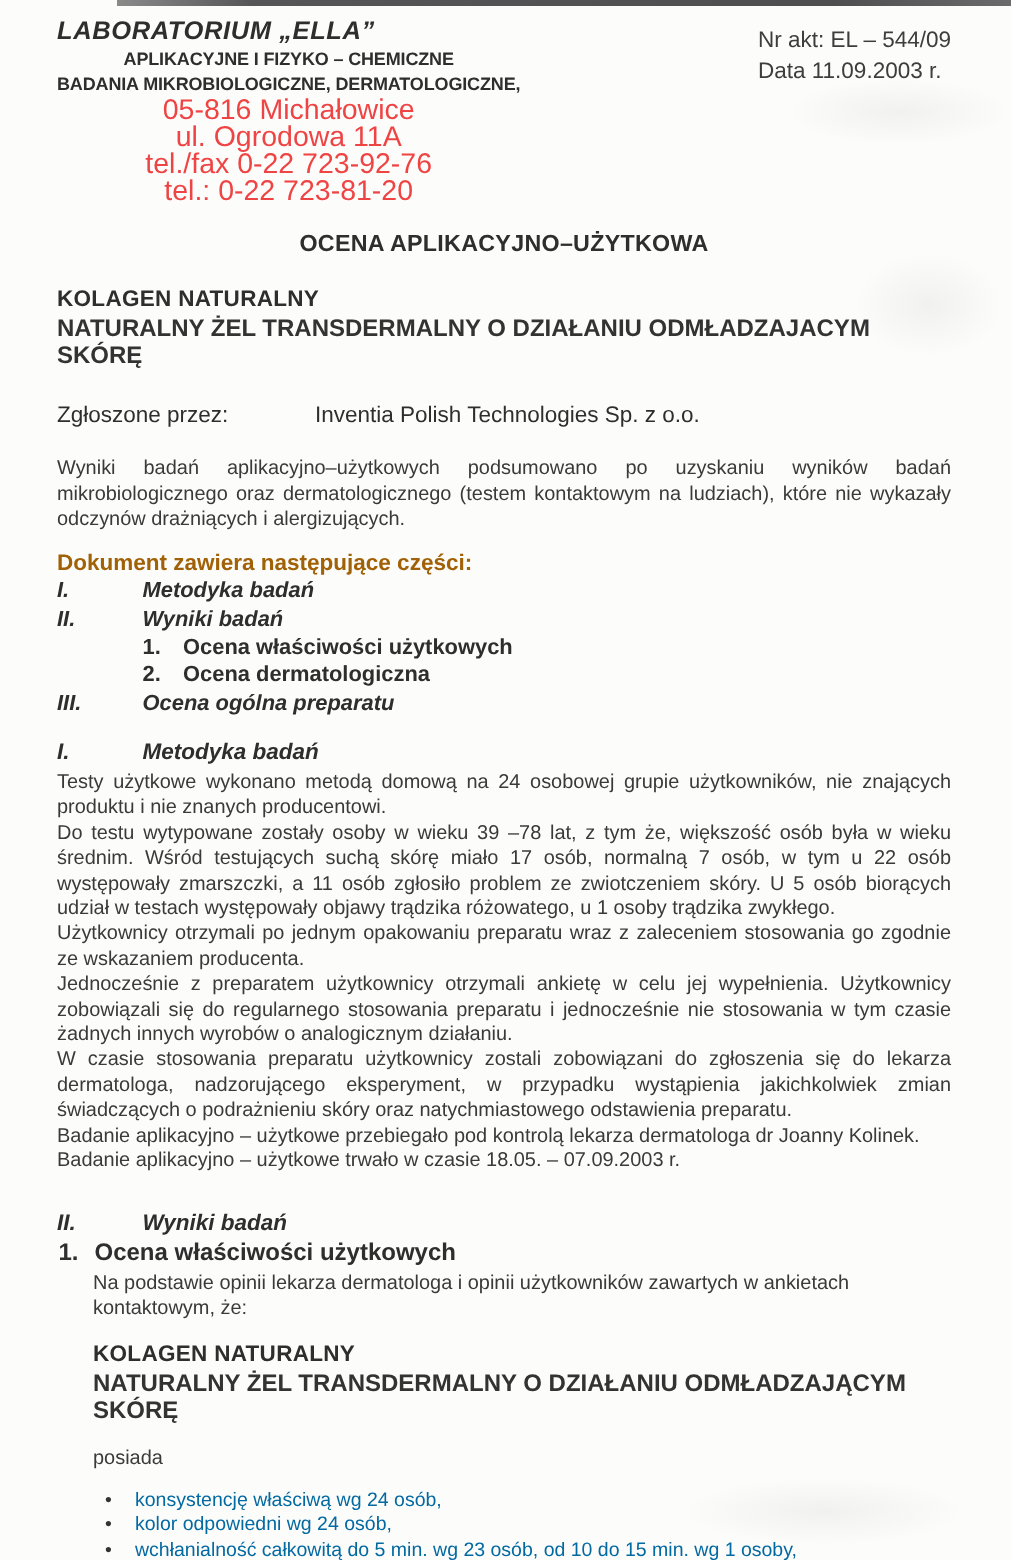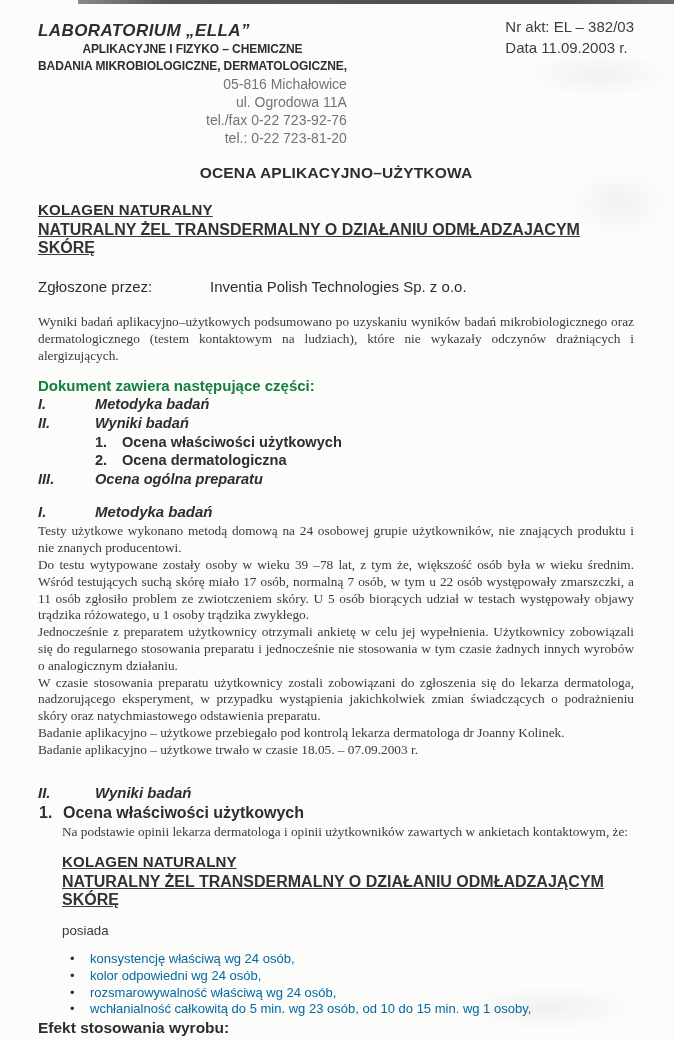--- a/index.html
+++ b/index.html
@@ -18,41 +18,41 @@
                   background: linear-gradient(to right, #8a8a8a, #565656 15%, #4e4e4e 80%, #6a6a6a); }
   .smudge { position: absolute; pointer-events: none;
             background: radial-gradient(ellipse at center, rgba(60,60,60,0.06), rgba(60,60,60,0) 70%); }
   .smudge.s1 { top: 52px; right: 0; width: 150px; height: 45px; }
   .smudge.s2 { top: 168px; right: 5px; width: 100px; height: 70px; }
   .smudge.s3 { top: 985px; right: 30px; width: 190px; height: 45px; }
 
   
   .hdr { display: flex; justify-content: space-between; align-items: flex-start; }
   .hdr-left { width: fit-content; }
-  .lab-name { font-size: 17px; font-weight: 700; font-style: italic; color: #2e2e2e; letter-spacing: .4px; margin-top: 10px; }
+  .lab-name { font-size: 17px; font-weight: 700; font-style: italic; color: #2e2e2e; letter-spacing: .4px; }
   .lab-sub { font-size: 12px; font-weight: 700; color: #2e2e2e; margin-top: 3px; letter-spacing: -0.1px; }
   .lab-sub2 { text-align: center; margin-top: 1px; }
-  .lab-addr { text-align: right; font-size: 14px; line-height: 18px; margin-top: 2px; color: #737373; }
+  .lab-addr { text-align: center; font-size: 19px; line-height: 18px; margin-top: 2px; color: #ef4444; }
   .hdr-right { font-size: 15px; line-height: 21px; padding-top: 5px; color: #3d3d3d; }
 
   .doc-title { text-align: center; margin-top: 17px; font-size: 15.5px; font-weight: 700; color: #2e2e2e; letter-spacing: .2px; }
 
-  .product { margin-top: 19px; text-decoration: underline; }
+  .product { margin-top: 19px; }
   .product-name { font-size: 15px; font-weight: 700; color: #2e2e2e; letter-spacing: .2px; }
   .product-sub { font-size: 16px; font-weight: 700; color: #333; margin-top: 3px; letter-spacing: 0; }
 
   .submitted { margin-top: 21px; display: flex; font-size: 15px; font-weight: 400; color: #2e2e2e; }
   .submitted-label { width: 172px; flex: 0 0 172px; }
 
-  .body-text { font-size: 13.3px; line-height: 16.8px; text-align: justify; color: #3a3a3a; font-family: Liberation Serif, serif; }
+  .body-text { font-size: 13.3px; line-height: 16.8px; text-align: justify; color: #3a3a3a; }
 
   .intro { margin-top: 19px; }
 
   .toc { margin-top: 12px; }
-  .toc-heading { font-size: 15px; font-weight: 700; color: #15803d; line-height: 19px; }
+  .toc-heading { font-size: 15px; font-weight: 700; color: #a16207; line-height: 19px; }
   .toc-row { display: flex; line-height: 18.6px; font-weight: 700; color: #2e2e2e; }
   .toc-row.main { font-style: italic; font-size: 14.6px; }
   .toc-row.main .toc-num { width: 57px; flex: 0 0 57px; }
   .toc-row.sub { font-size: 14.6px; padding-left: 57px; }
   .toc-row.sub .toc-num { width: 27px; flex: 0 0 27px; }
 
   .sec-heading { display: flex; font-size: 15px; font-weight: 700; font-style: italic; color: #2e2e2e; }
   .sec-heading .sec-num { width: 57px; flex: 0 0 57px; }
   .sec1 { margin-top: 15px; }
   .sec1-paras { margin-top: 3px; }
@@ -87,21 +87,21 @@
       <div class="lab-sub lab-sub2">APLIKACYJNE I FIZYKO – CHEMICZNE</div>
       <div class="lab-sub">BADANIA MIKROBIOLOGICZNE, DERMATOLOGICZNE,</div>
       <div class="lab-addr">
         <div>05-816 Michałowice</div>
         <div>ul. Ogrodowa 11A</div>
         <div>tel./fax 0-22 723-92-76</div>
         <div>tel.: 0-22 723-81-20</div>
       </div>
     </div>
     <div class="hdr-right">
-      <div>Nr akt: EL – 382/03</div>
+      <div>Nr akt: EL – 544/09</div>
       <div>Data 11.09.2003 r.</div>
     </div>
   </div>
 
   <div class="doc-title">OCENA APLIKACYJNO–UŻYTKOWA</div>
 
   <div class="product">
     <div class="product-name">KOLAGEN NATURALNY</div>
     <div class="product-sub">NATURALNY ŻEL TRANSDERMALNY O DZIAŁANIU ODMŁADZAJACYM SKÓRĘ</div>
   </div>
@@ -138,20 +138,21 @@
   </div>
 
   <div class="sec1">
     <div class="sec-heading">
       <span class="sec-num">I.</span>
       <span>Metodyka badań</span>
     </div>
     <div class="sec1-paras">
       <p class="body-text">Testy użytkowe wykonano metodą domową na 24 osobowej grupie użytkowników, nie znających produktu i nie znanych producentowi.</p>
       <p class="body-text">Do testu wytypowane zostały osoby w wieku 39 –78 lat, z tym że, większość osób była w wieku średnim. Wśród testujących suchą skórę miało 17 osób, normalną 7 osób, w tym u 22 osób występowały zmarszczki, a 11 osób zgłosiło problem ze zwiotczeniem skóry. U 5 osób biorących udział w testach występowały objawy trądzika różowatego, u 1 osoby trądzika zwykłego.</p>
+      <p class="body-text">Użytkownicy otrzymali po jednym opakowaniu preparatu wraz z zaleceniem stosowania go zgodnie ze wskazaniem producenta.</p>
       <p class="body-text">Jednocześnie z preparatem użytkownicy otrzymali ankietę w celu jej wypełnienia. Użytkownicy zobowiązali się do regularnego stosowania preparatu i jednocześnie nie stosowania w tym czasie żadnych innych wyrobów o analogicznym działaniu.</p>
       <p class="body-text">W czasie stosowania preparatu użytkownicy zostali zobowiązani do zgłoszenia się do lekarza dermatologa, nadzorującego eksperyment, w przypadku wystąpienia jakichkolwiek zmian świadczących o podrażnieniu skóry oraz natychmiastowego odstawienia preparatu.</p>
       <p class="body-text">Badanie aplikacyjno – użytkowe przebiegało pod kontrolą lekarza dermatologa dr Joanny Kolinek.</p>
       <p class="body-text">Badanie aplikacyjno – użytkowe trwało w czasie 18.05. – 07.09.2003 r.</p>
     </div>
   </div>
 
   <div class="sec2">
     <div class="sec-heading">
       <span class="sec-num">II.</span>
@@ -168,21 +169,20 @@
     <div class="product product2 indent">
       <div class="product-name">KOLAGEN NATURALNY</div>
       <div class="product-sub">NATURALNY ŻEL TRANSDERMALNY O DZIAŁANIU ODMŁADZAJĄCYM SKÓRĘ</div>
     </div>
 
     <div class="posiada indent">posiada</div>
 
     <ul class="bullets">
       <li>konsystencję właściwą wg 24 osób,</li>
       <li>kolor odpowiedni wg 24 osób,</li>
-      <li>rozsmarowywalność właściwą wg 24 osób,</li>
       <li>wchłanialność całkowitą do 5 min. wg 23 osób, od 10 do 15 min. wg 1 osoby,</li>
     </ul>
 
     <div class="effects-heading">Efekt stosowania wyrobu:</div>
 
   </div>
 
 </div>
 
 </body></html>

